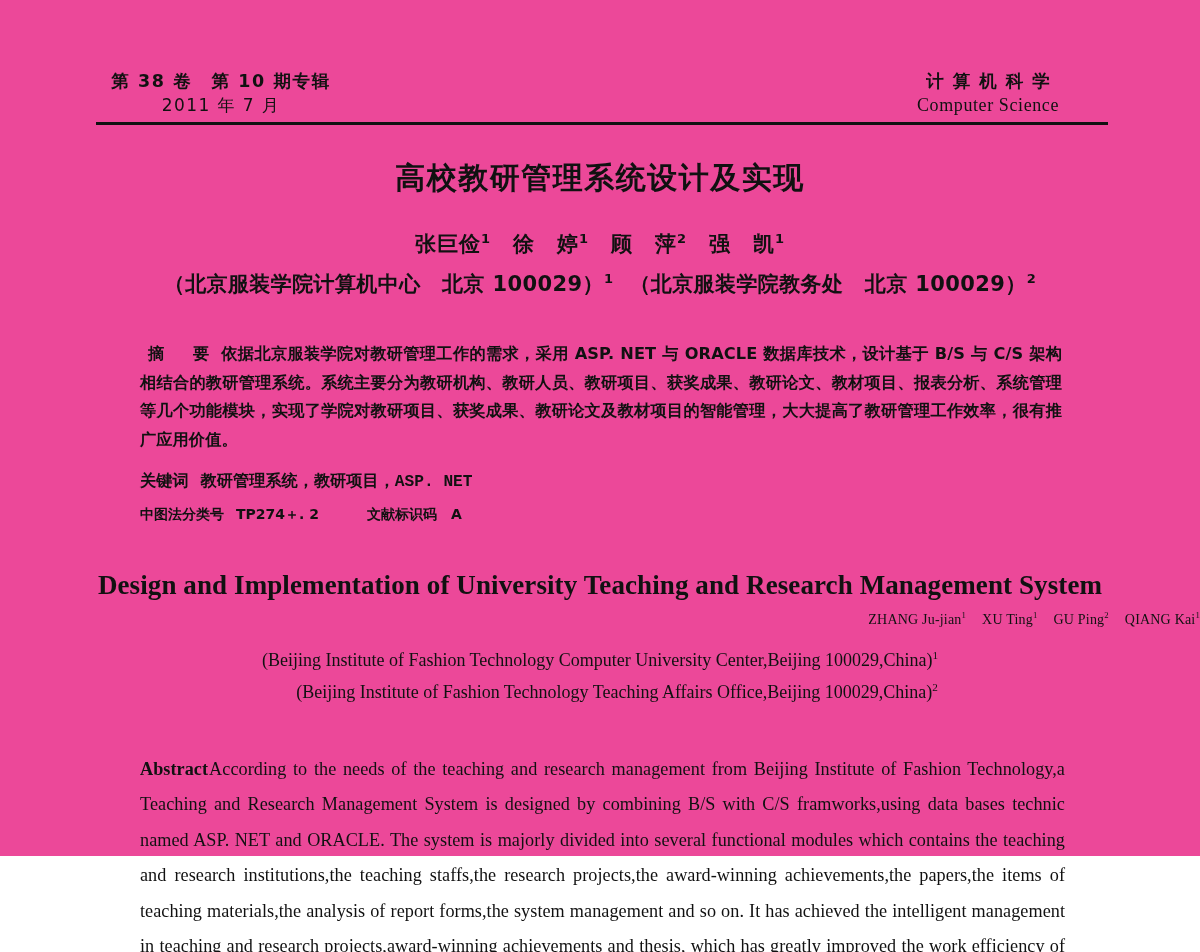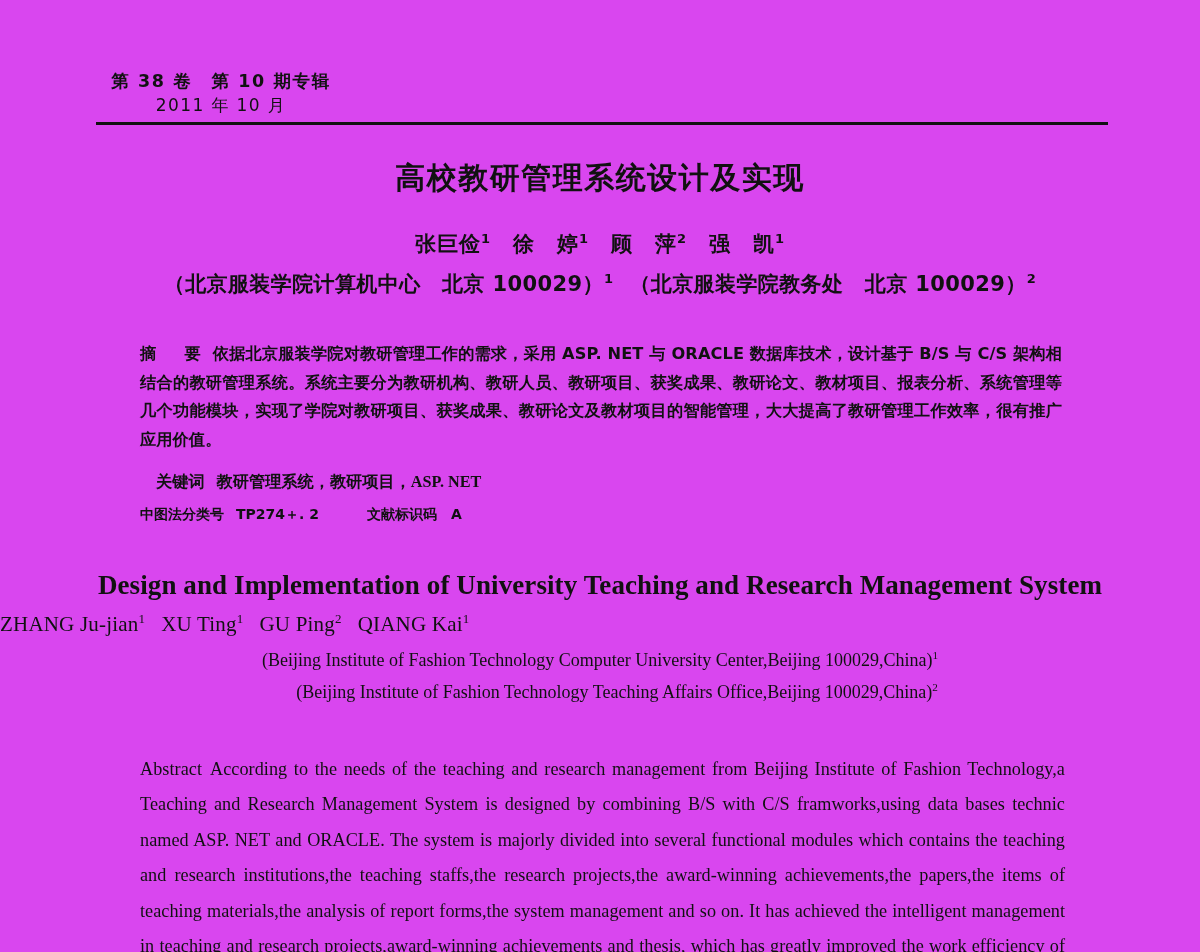--- a/index.html
+++ b/index.html
@@ -13,22 +13,22 @@
     overflow: hidden;
     font-family: "Liberation Serif", "DejaVu Serif", serif;
     color: #111111;
     position: relative;
   }
 
   .page {
     position: absolute;
     left: 0; top: 0;
     width: 1200px;
-    height: 952px;
-    background: #d946ef;
+    height: 856px;
+    background: #ec4899;
   }
 
   
   .runhead {
     position: absolute;
     left: 96px;
     top: 70px;
     width: 1012px;
     display: flex;
     align-items: flex-start;
@@ -137,27 +137,27 @@
     left: 140px;
     top: 340px;
     width: 922px;
     font-family: "DejaVu Sans", "Liberation Sans", sans-serif;
     font-weight: 700;
     font-size: 16.2px;
     line-height: 28.5px;
     text-align: justify;
     letter-spacing: 0.1px;
   }
-  .cn-abs .lbl { letter-spacing: 6px; margin-right: 6px; }
+  .cn-abs .lbl { letter-spacing: 6px; margin-right: 6px; margin-left: 8px; }
 
   .cn-kw {
     position: absolute;
-    left: 156px;
+    left: 140px;
     top: 468px;
-    font-family: Liberation Serif, serif;
+    font-family: Liberation Mono, monospace;
     font-weight: 700;
     font-size: 16.2px;
     line-height: 28px;
     white-space: nowrap;
   }
   .cn-clc {
     position: absolute;
     left: 140px;
     top: 500px;
     font-family: "DejaVu Sans", "Liberation Sans", sans-serif;
@@ -180,22 +180,22 @@
     font-family: "Liberation Serif", "DejaVu Serif", serif;
     font-weight: 700;
     font-size: 27px;
     letter-spacing: 0.1px;
   }
   .authors-en {
     position: absolute;
     left: 0;
     top: 612px;
     width: 1200px;
-    text-align: left;
-    font-size: 21px;
+    text-align: right;
+    font-size: 14px;
     letter-spacing: 0.2px;
   }
   .authors-en .sep { display: inline-block; width: 16px; }
 
   .affil-en1 {
     position: absolute;
     left: 0;
     top: 650px;
     width: 1200px;
     text-align: center;
@@ -215,31 +215,35 @@
     position: absolute;
     left: 140px;
     top: 752px;
     width: 925px;
     font-size: 18.2px;
     line-height: 35.4px;
     text-align: justify;
     text-justify: inter-word;
     letter-spacing: 0.05px;
   }
-  .en-abs .lbl { font-weight: 400; margin-right: 8px; }
+  .en-abs .lbl { font-weight: 700; margin-right: 1px; }
 </style>
 </head>
 <body>
 
 <div class="page">
 
   <div class="runhead">
     <div class="runhead-col left">
       <div class="rh-cn-vol">第 38 卷　第 10 期专辑</div>
-      <div class="rh-cn-date">2011 年 10 月</div>
+      <div class="rh-cn-date">2011 年 7 月</div>
+    </div>
+    <div class="runhead-col mid">
+      <div class="rh-journal-cn">计算机科学</div>
+      <div class="rh-journal-en">Computer  Science</div>
     </div>
   </div>
 
   <div class="rule"></div>
 
   <div class="title-cn">高校教研管理系统设计及实现</div>
 
   <div class="authors-cn">
     <span><span>张巨俭</span><sup>1</sup></span><span class="sep"></span><span><span>徐　婷</span><sup>1</sup></span><span class="sep"></span><span><span>顾　萍</span><sup>2</sup></span><span class="sep"></span><span><span>强　凯</span><sup>1</sup></span>
   </div>

